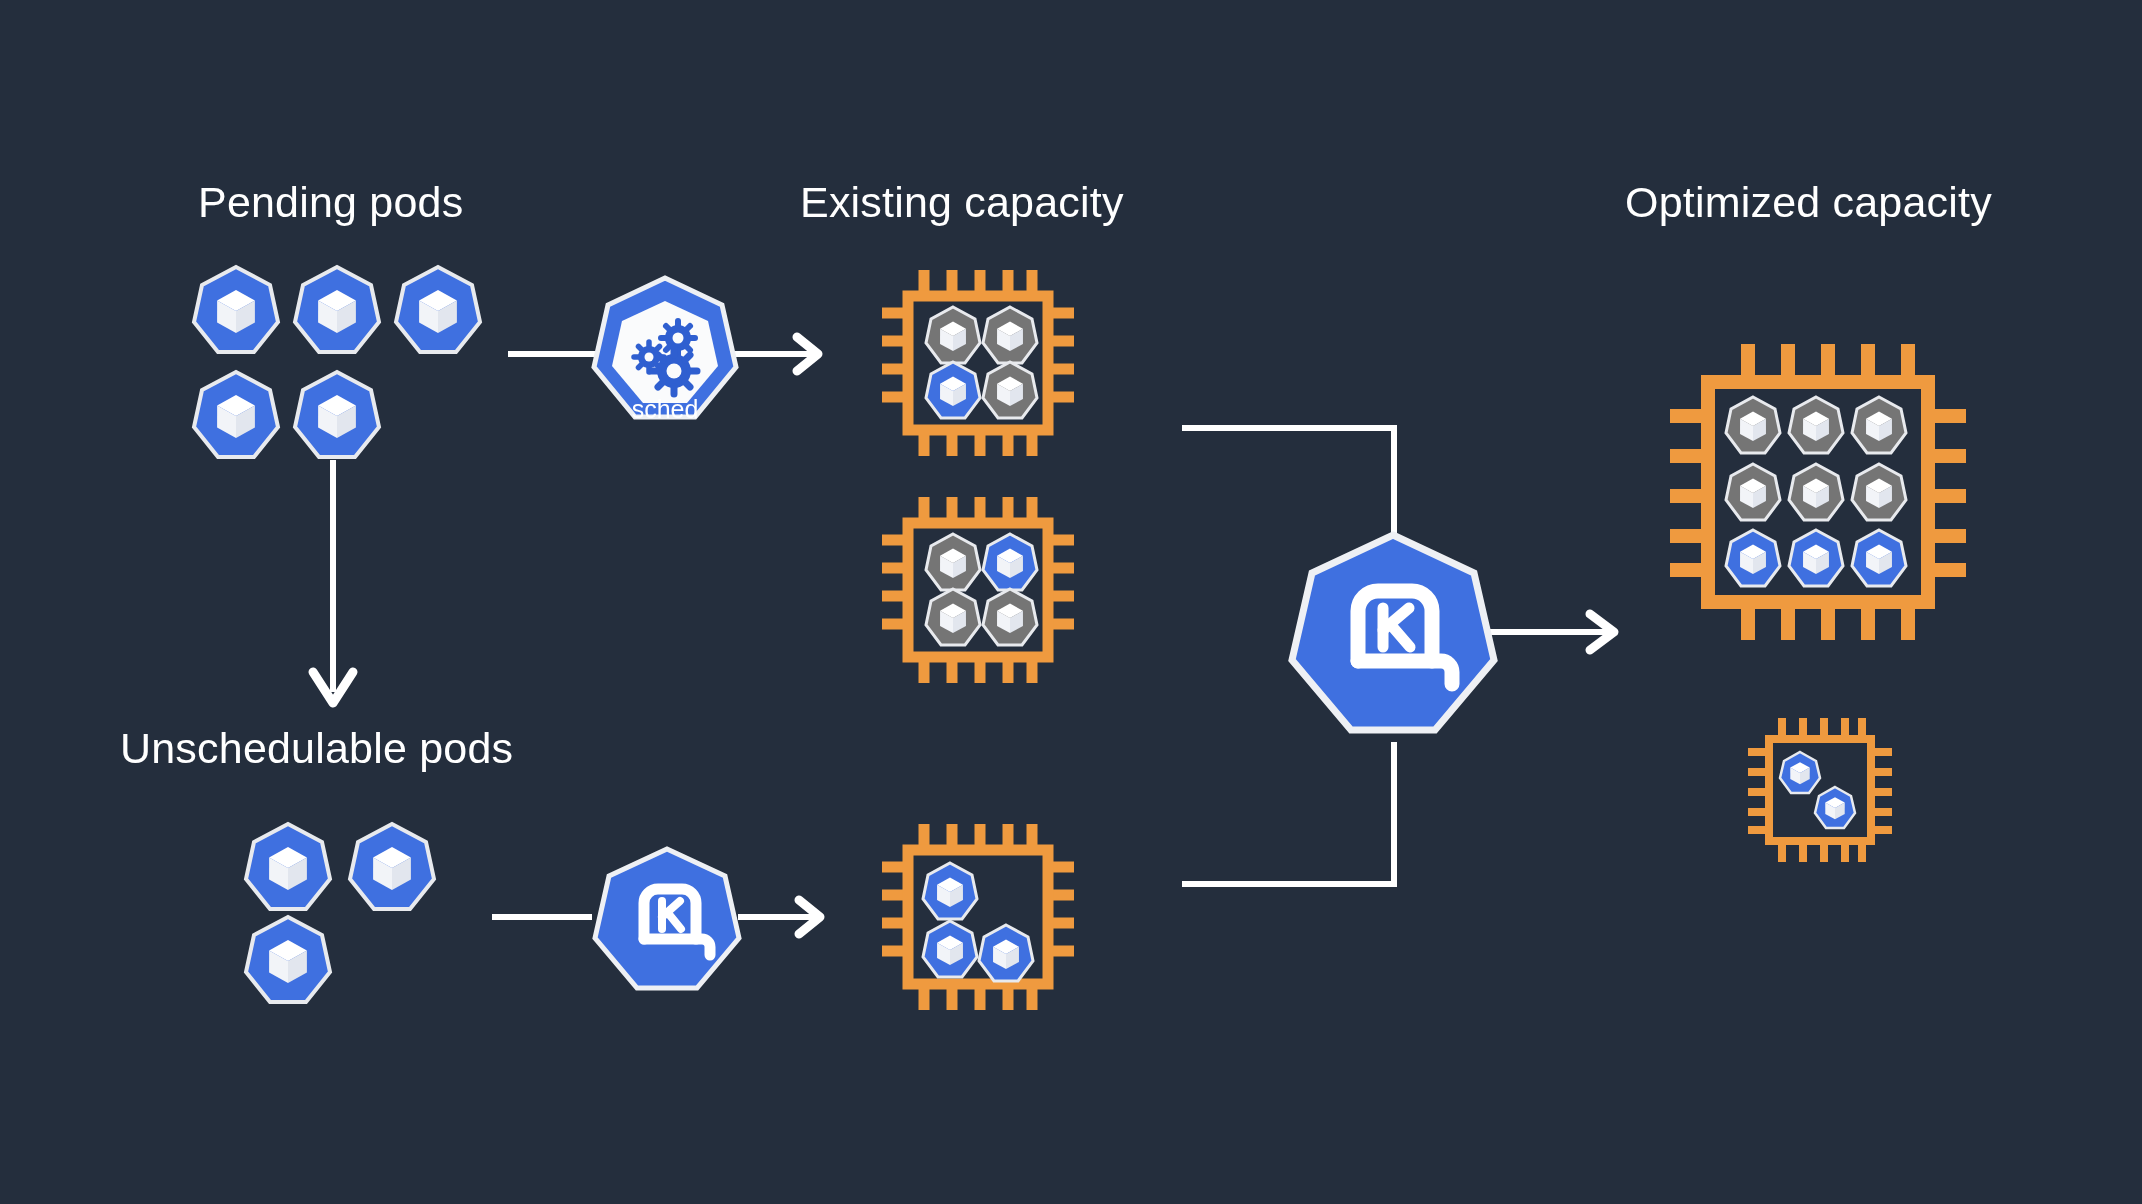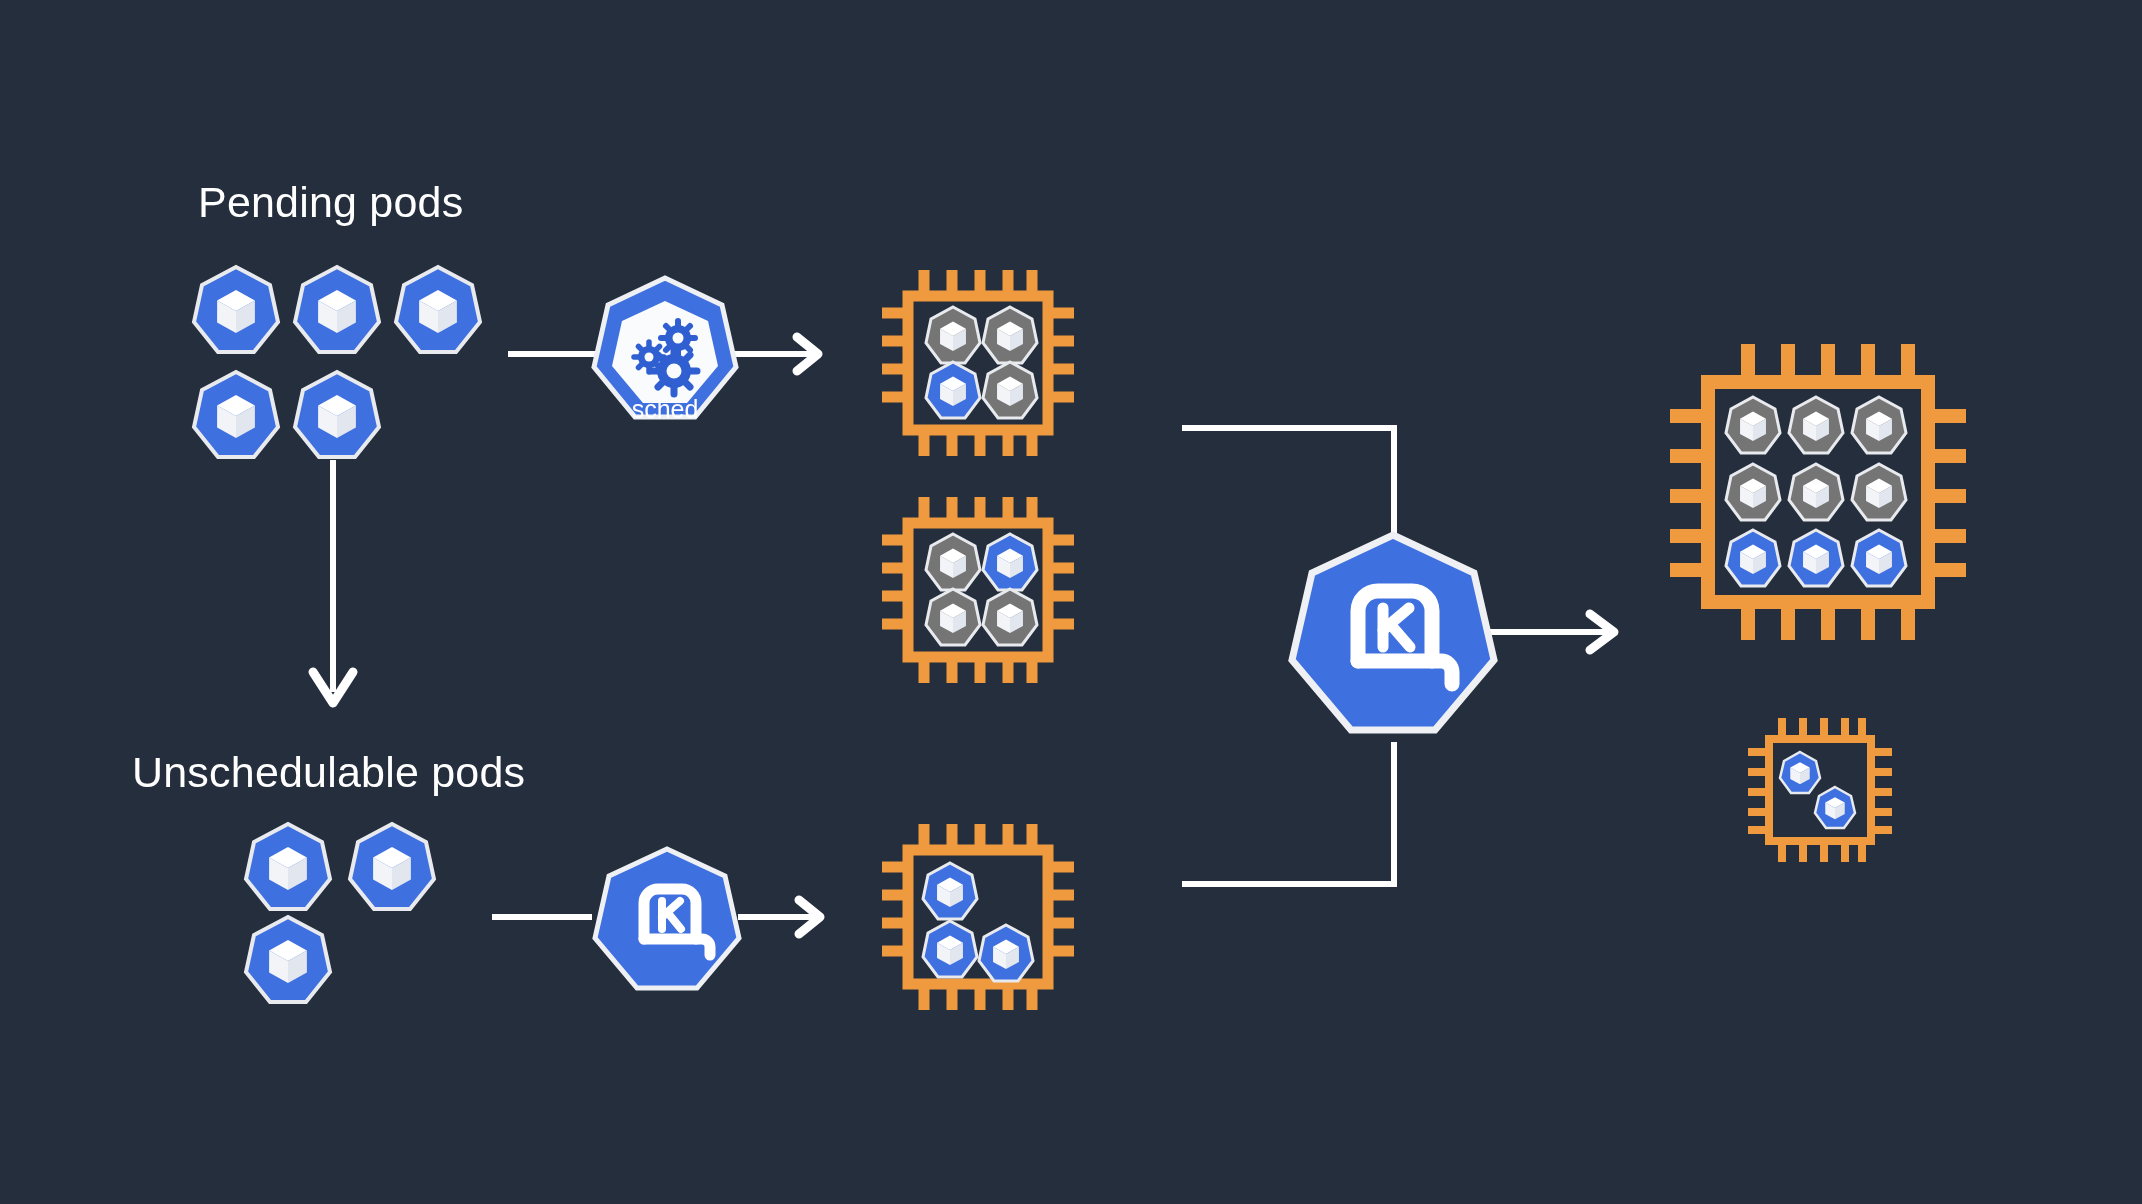--- a/index.html
+++ b/index.html
@@ -68,21 +68,23 @@
       <polyline class="ln" points="1182,884 1394,884 1394,742"></polyline>
     </g>
 
     <g>
       <line class="ln" x1="1490" y1="632" x2="1612" y2="632"></line>
       <polyline class="ah" points="1590,614 1614,632 1590,650"></polyline>
     </g>
   </svg>
 
   <div class="lbl" style="left:198px;top:178px;">Pending pods</div>
-  <div class="lbl" style="left:120px;top:748px;margin-left:12px;">Unschedulable pods</div>
+  <div class="lbl" style="left:800px;top:178px;">Existing capacity</div>
+  <div class="lbl" style="left:1625px;top:178px;">Optimized capacity</div>
+  <div class="lbl" style="left:120px;top:724px;">Unschedulable pods</div>
 
   <div class="node" style="left:196px;top:265px;">
     <svg width="390" height="200" viewBox="0 0 390 200">
       <defs>
         <g id="podShape">
           <polygon points="40,2 74,20 82,57 58,87 22,87 -2,57 6,20" fill="#3f70e0" stroke="#e8eaee" stroke-width="4"></polygon>
           <g transform="translate(40,46) scale(1.05)">
             <polygon points="0,-20 18,-10 0,0 -18,-10" fill="#ffffff"></polygon>
             <polygon points="-18,-10 0,0 0,21 -18,11" fill="#f2f4f8"></polygon>
             <polygon points="18,-10 0,0 0,21 18,11" fill="#e2e6ee"></polygon>

